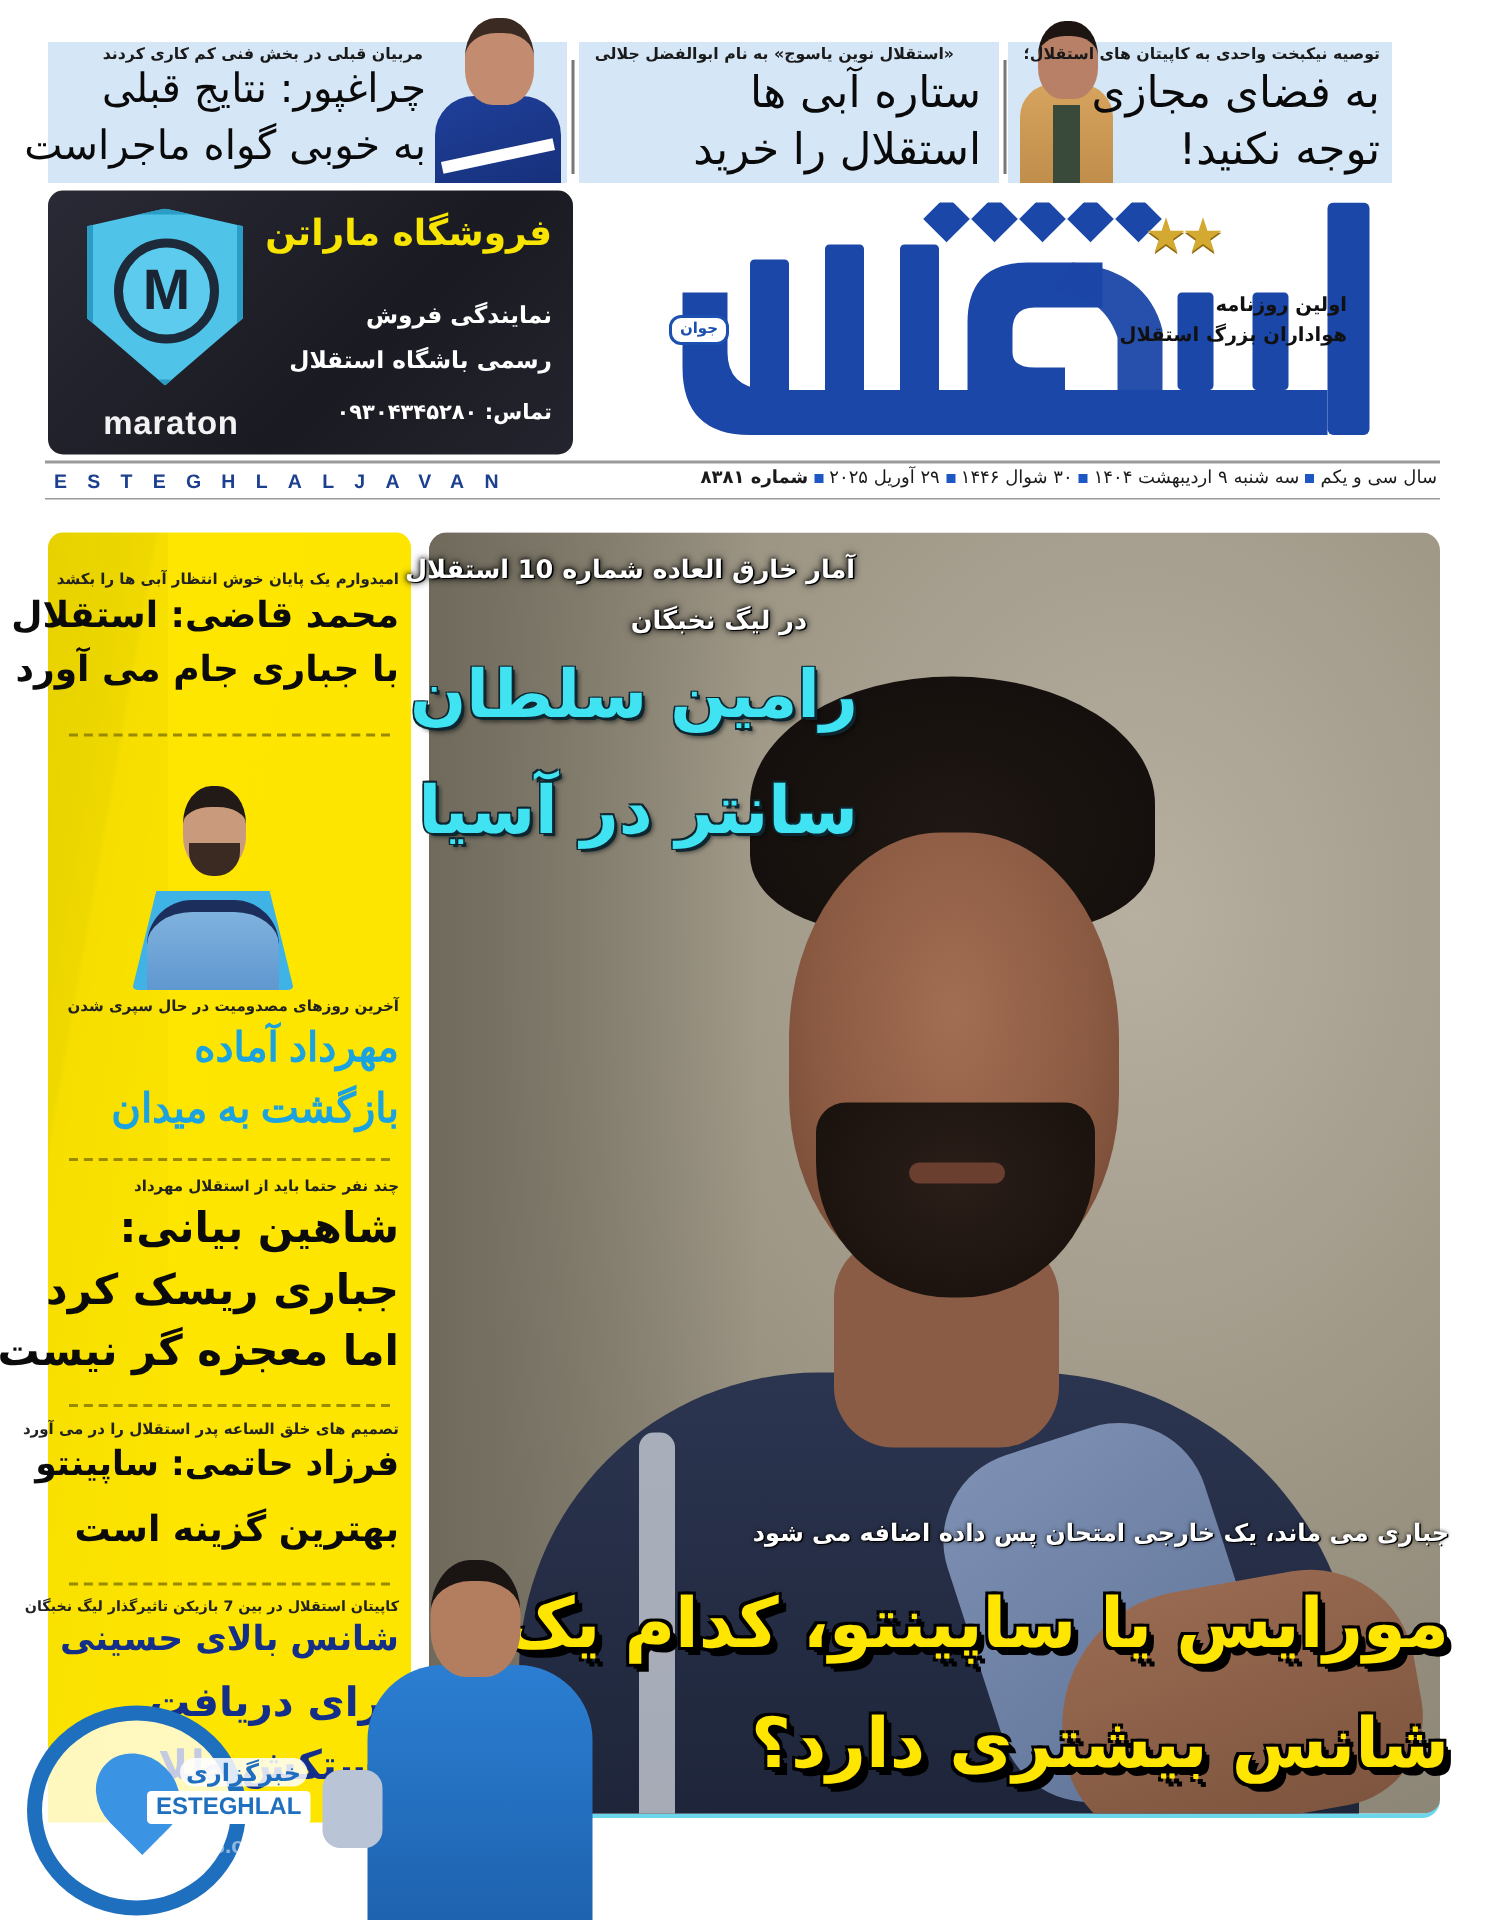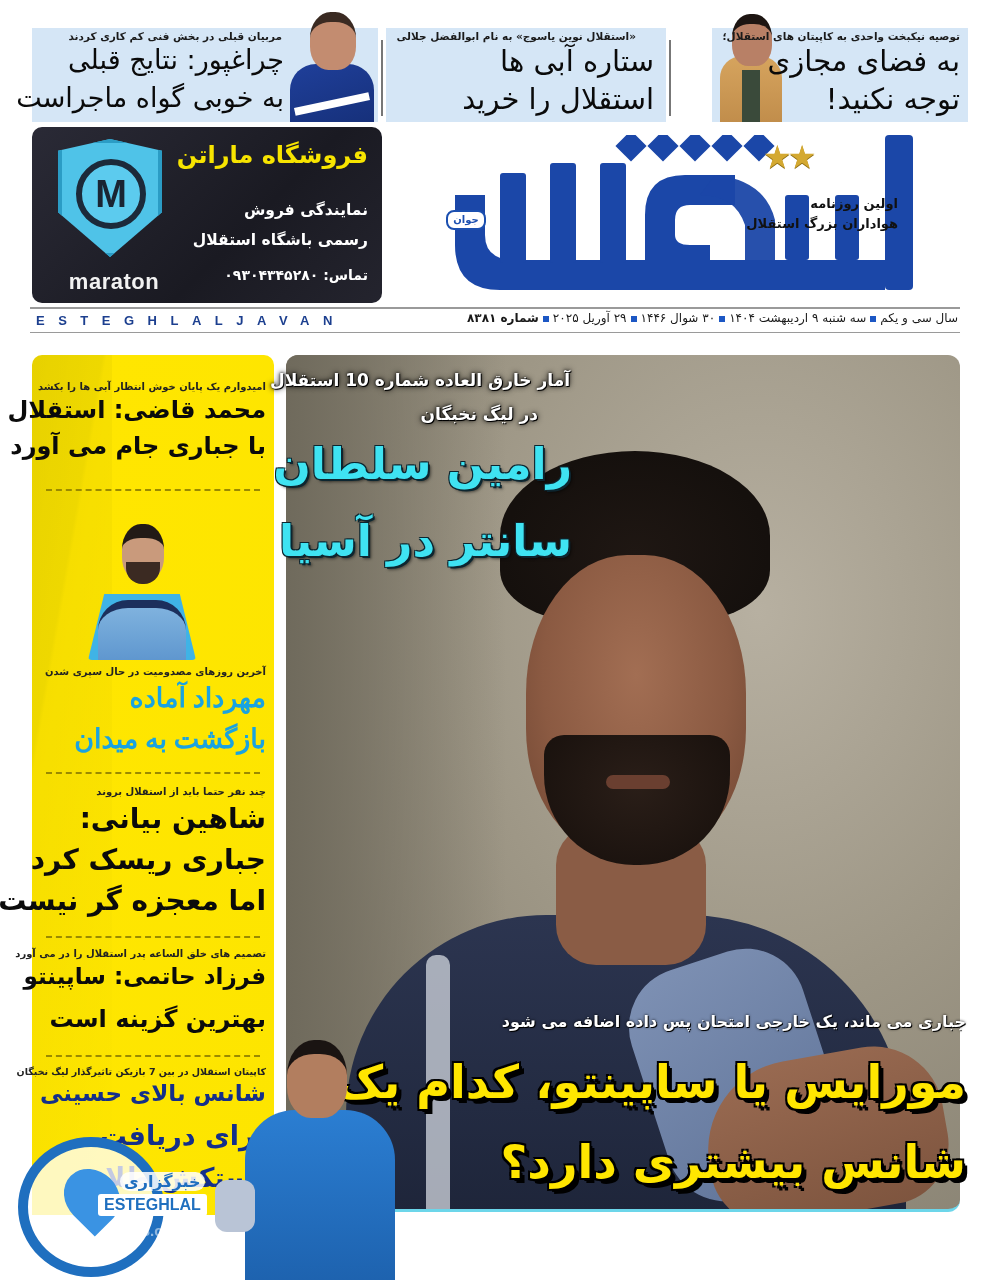--- a/index.html
+++ b/index.html
@@ -179,21 +179,21 @@
     position: absolute; left: 98px; top: 1194px; padding: 2px 6px; background: #ffffff; border-radius: 3px;
     font-family: Liberation Sans, sans-serif; font-weight: bold; font-size: 16px; color: #1f6fbf; direction: ltr;
   }
   .wm-fa { position: absolute; left: 120px; top: 1172px; font-size: 16px; font-weight: bold; color: #1f6fbf;
     background: rgba(255,255,255,0.85); padding: 0 4px; border-radius: 10px; }
   .wm-news { position: absolute; left: 105px; top: 1222px; font-family: "Liberation Sans", sans-serif; font-size: 15px; font-weight: bold; color: rgba(255,255,255,0.5); direction: ltr; }
 </style>
 </head>
 <body>
 
-<div class="teaser" style="left:672px; width:256px;margin-left:40px;">
+<div class="teaser" style="left:672px; width:256px;">
   <div class="photo" style="left:0; width:78px; top:-14px;">
     <div style="position:absolute;left:8px;top:42px;width:62px;height:70px;background:linear-gradient(#d6a45e,#c08c4a);border-radius:22px 22px 0 0;"></div>
     <div style="position:absolute;left:20px;top:0;width:40px;height:52px;background:#b88066;border-radius:45% 45% 40% 40%;border-top:10px solid #1d1512;"></div>
     <div style="position:absolute;left:30px;top:56px;width:18px;height:56px;background:#3a4a3a;"></div>
   </div>
   <div class="kicker">توصیه نیکبخت واحدی به کاپیتان های استقلال؛</div>
   <div class="line" style="top:16px; font-size:29px;">به فضای مجازی</div>
   <div class="line" style="top:54px; font-size:29px;">توجه نکنید!</div>
 </div>
 
@@ -285,21 +285,21 @@
 </div>
 
 <div>
   <div class="y-kicker" style="top:666px; right:724px;">آخرین روزهای مصدومیت در حال سپری شدن</div>
   <div class="y-head blue" style="top:682px; right:724px; font-size:27px; letter-spacing:3px;">مهرداد آماده</div>
   <div class="y-head blue" style="top:723px; right:724px; font-size:27px;text-align:center;">بازگشت به میدان</div>
 </div>
 <div class="dash" style="top:772px; left:46px; right:730px;"></div>
 
 <div>
-  <div class="y-kicker" style="top:786px; right:724px;">چند نفر حتما باید از استقلال بروند</div>
+  <div class="y-kicker" style="top:786px; right:724px;">چند نفر حتما باید از استقلال مهرداد</div>
   <div class="y-head" style="top:802px; right:724px; font-size:28px; letter-spacing:3px;">شاهین بیانی:</div>
   <div class="y-head" style="top:843px; right:724px; font-size:28px; letter-spacing:2px;">جباری ریسک کرد</div>
   <div class="y-head" style="top:884px; right:724px; font-size:28px;">اما معجزه گر نیست!</div>
 </div>
 <div class="dash" style="top:936px; left:46px; right:730px;"></div>
 
 <div>
   <div class="y-kicker" style="top:948px; right:724px;">تصمیم های خلق الساعه پدر استقلال را در می آورد</div>
   <div class="y-head" style="top:963px; right:724px; font-size:23px;">فرزاد حاتمی: ساپینتو</div>
   <div class="y-head" style="top:1005px; right:724px; font-size:24px;">بهترین گزینه است</div>

